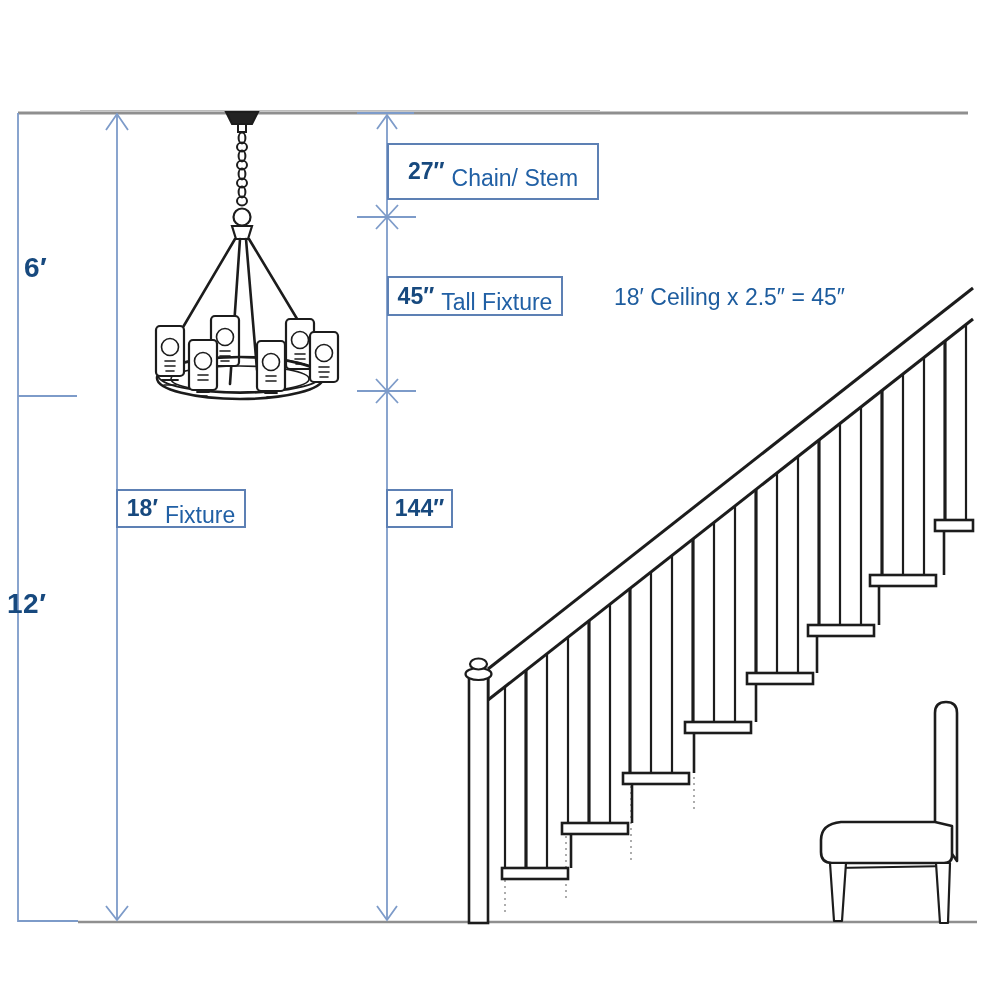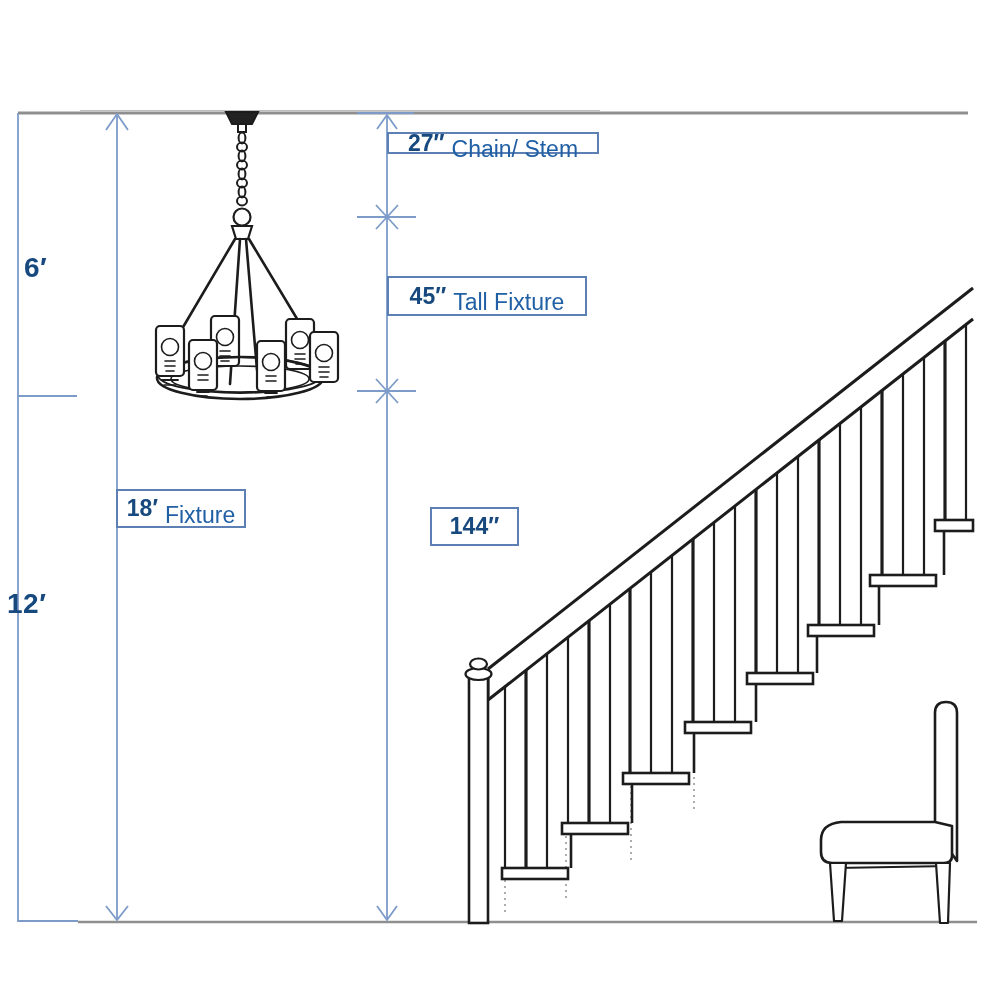--- a/index.html
+++ b/index.html
@@ -205,33 +205,34 @@
     <line x1="836" y1="868" x2="950" y2="866" stroke-width="2.2"></line>
     <path d="M830,863 L846,863 L842,921 L834,921 Z" stroke-width="2.2"></path>
     <path d="M936,863 L950,863 L948,923 L940,923 Z" stroke-width="2.2"></path>
   </g>
 </svg>
 
   <div class="dim-label" style="left:24px;top:252px;">6′</div>
 
   <div class="dim-label" style="left:7px;top:588px;">12′</div>
 
-  <div class="dim-box" style="left:387px;top:132px;width:212px;height:22px;">
+  <div class="dim-box" style="left:387px;top:143px;width:212px;height:57px;">
     <span class="num">27″</span>
     <span class="word">Chain/ Stem</span>
   </div>
 
-  <div class="dim-box" style="left:387px;top:276px;width:200px;height:40px;">
+  <div class="dim-box" style="left:387px;top:276px;width:176px;height:40px;">
     <span class="num">45″</span>
     <span class="word">Tall Fixture</span>
   </div>
 
+  <div class="equation" style="left:614px;top:284px;">18′ Ceiling x 2.5″ = 45″</div>
 
   <div class="dim-box" style="left:116px;top:489px;width:130px;height:39px;">
     <span class="num">18′</span>
     <span class="word">Fixture</span>
   </div>
 
-  <div class="dim-box" style="left:386px;top:507px;width:89px;height:39px;margin-left:44px;">
+  <div class="dim-box" style="left:386px;top:489px;width:67px;height:39px;">
     <span class="num">144″</span>
   </div>
 
 </div>
 
 </body></html>

